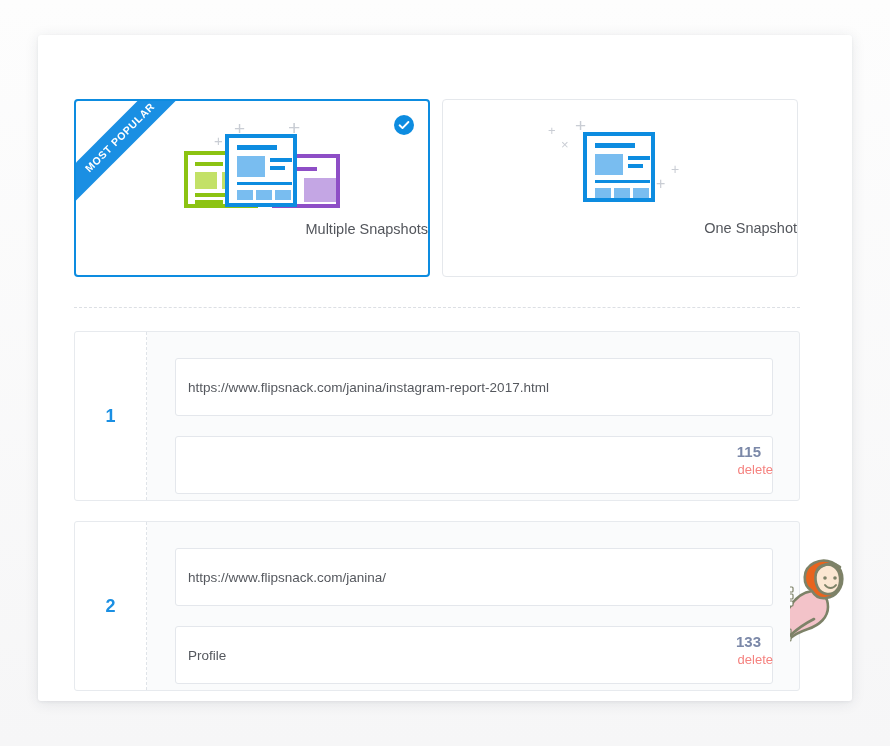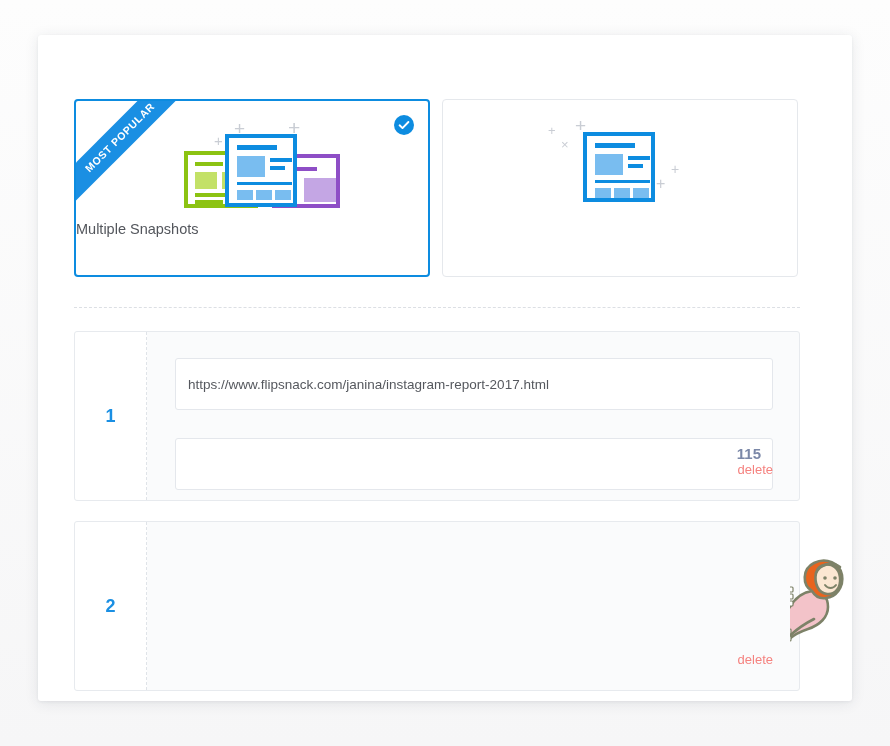--- a/index.html
+++ b/index.html
@@ -110,24 +110,24 @@
     width: 20px;
     height: 20px;
     border-radius: 50%;
     background: #0d8ce0;
   }
   .check-badge svg { display: block; }
 
   
   .card-caption {
     position: absolute;
-    left: 0;
+    left: 13px;
     right: 0;
     bottom: 38px;
-    text-align: left;
+    text-align: right;
     font-size: 14.5px;
     color: #53565c;
   }
   .choice-card.plain .card-caption { bottom: 40px; }
 
   
   .art-multi {
     position: absolute;
     left: 0; right: 0;
     top: 8px;
@@ -263,25 +263,25 @@
   .row-fields {
     position: absolute;
     left: 100px;
     top: 26px;
     right: 26px;
   }
 
   .field {
     position: relative;
     width: 100%;
-    height: 52px;
+    height: 58px;
     background: #ffffff;
     border: 1px solid #e4e7ec;
     border-radius: 3px;
-    margin-bottom: 28px;
+    margin-bottom: 20px;
   }
 
   .field input {
     position: absolute;
     left: 12px;
     top: 0;
     right: 52px;
     height: 100%;
     border: none;
     outline: none;
@@ -388,20 +388,21 @@
               <div class="bar b-blk1"></div>
               <div class="bar b-bar2"></div>
               <div class="bar b-bar3"></div>
               <div class="bar b-bar4"></div>
               <div class="bar b-sq1"></div>
               <div class="bar b-sq2"></div>
               <div class="bar b-sq3"></div>
             </div>
           </div>
 
+          <div class="card-caption">One Snapshot</div>
         </div>
       </div>
 
       <div class="divider"></div>
 
       <div class="rows">
 
         <div class="snap-row">
           <div class="row-index">
             <span>1</span>
@@ -413,20 +414,29 @@
             <div class="field">
               <span class="counter">115</span>
             </div>
           </div>
           <div class="delete-link">delete</div>
         </div>
 
         <div class="snap-row">
           <div class="row-index">
             <span>2</span>
+          </div>
+          <div class="row-fields">
+            <div class="field">
+              <input type="text" value="https://www.flipsnack.com/janina/" style="">
+            </div>
+            <div class="field">
+              <input type="text" value="Profile" style="">
+              <span class="counter">133</span>
+            </div>
           </div>
           <div class="delete-link">delete</div>
         </div>
 
       </div>
     </div>
   </div>
 
   <div class="mascot">
     <svg width="66" height="100" viewBox="0 0 66 100">

